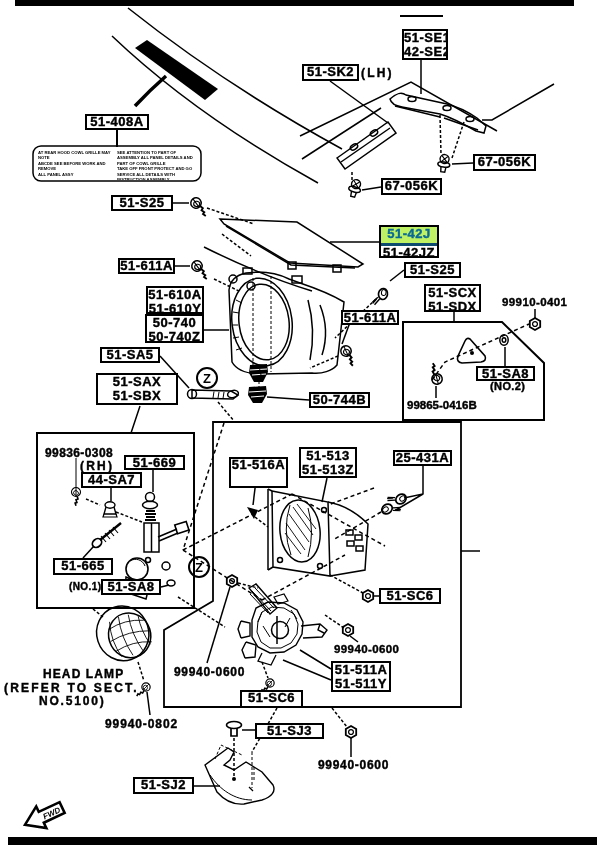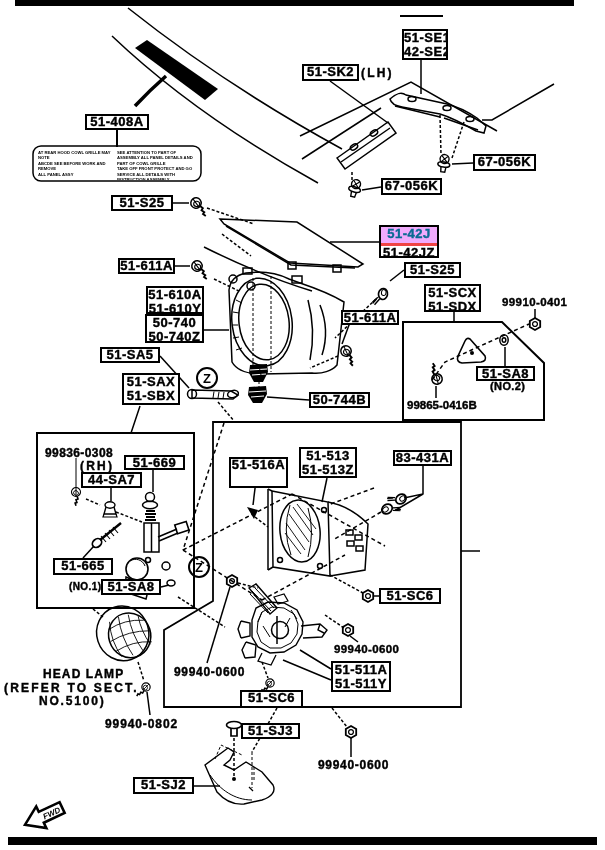--- a/index.html
+++ b/index.html
@@ -282,74 +282,74 @@
 <div class="lb" style="left:111px;top:195px;width:62px;height:16px">51-S25</div>
 <div class="lb" style="left:302px;top:64px;width:57px;height:17px">51-SK2</div>
 <div class="pt" style="left:361px;top:66px;letter-spacing:2.2px">(LH)</div>
 <div class="lb" style="left:402px;top:29px;width:46px;height:31px">
       <div>51-SE1</div>
       <div>42-SE2</div>
     </div>
 <div class="lb" style="left:473px;top:154px;width:63px;height:17px">67-056K</div>
 <div class="lb" style="left:381px;top:178px;width:61px;height:17px">67-056K</div>
 <div class="lb" style="left:379px;top:225px;width:60px;height:33px">
-  <div style="background:#f0abfc;color:#0a6a93;-webkit-text-stroke:0.4px #0a6a93;border-bottom:3px solid #ef4444;height:16px;line-height:13px">51-42J</div>
+  <div style="background:#bef264;color:#0a6a93;-webkit-text-stroke:0.4px #0a6a93;border-bottom:3px solid #0c4a6e;height:16px;line-height:13px">51-42J</div>
   <div style="height:13px;line-height:13px">51-42JZ</div>
 </div>
 <div class="lb" style="left:404px;top:262px;width:57px;height:16px">51-S25</div>
 <div class="lb" style="left:118px;top:258px;width:57px;height:16px">51-611A</div>
 <div class="lb" style="left:146px;top:286px;width:58px;height:28px">
       <div>51-610A</div>
       <div>51-610Y</div>
     </div>
 <div class="lb" style="left:145px;top:314px;width:59px;height:29px">
       <div>50-740</div>
       <div>50-740Z</div>
     </div>
 <div class="lb" style="left:424px;top:284px;width:57px;height:28px">
       <div>51-SCX</div>
       <div>51-SDX</div>
     </div>
 <div class="lb" style="left:341px;top:310px;width:58px;height:15px">51-611A</div>
 <div class="lb" style="left:100px;top:347px;width:60px;height:16px">51-SA5</div>
-<div class="lb" style="left:122px;top:373px;width:58px;height:32px">
+<div class="lb" style="left:96px;top:373px;width:82px;height:32px">
       <div>51-SAX</div>
       <div>51-SBX</div>
     </div>
 <div class="lb" style="left:309px;top:392px;width:61px;height:16px">50-744B</div>
 <div class="lb" style="left:476px;top:366px;width:59px;height:15px">51-SA8</div>
 <div class="pt" style="left:490px;top:380px;font-size:11px">(NO.2)</div>
 <div class="pt" style="left:502px;top:296px;font-size:11.5px">99910-0401</div>
 <div class="pt" style="left:407px;top:399px;font-size:11.5px;letter-spacing:0">99865-0416B</div>
 <div class="pt" style="left:45px;top:446px;font-size:12px">99836-0308</div>
 <div class="pt" style="left:80px;top:459px;letter-spacing:2.2px">(RH)</div>
 <div class="lb" style="left:124px;top:455px;width:61px;height:15px">51-669</div>
 <div class="lb" style="left:81px;top:472px;width:61px;height:16px">44-SA7</div>
 <div class="lb" style="left:53px;top:558px;width:60px;height:17px">51-665</div>
 <div class="pt" style="left:69px;top:581px;font-size:10px">(NO.1)</div>
 <div class="lb" style="left:101px;top:579px;width:60px;height:16px">51-SA8</div>
 <div class="lb" style="left:229px;top:457px;width:59px;height:31px">51-516A</div>
 <div class="lb" style="left:299px;top:447px;width:58px;height:31px">
       <div>51-513</div>
       <div>51-513Z</div>
     </div>
-<div class="lb" style="left:393px;top:450px;width:59px;height:16px">83-431A</div>
+<div class="lb" style="left:393px;top:450px;width:59px;height:16px">25-431A</div>
 <div class="lb" style="left:379px;top:588px;width:62px;height:16px">51-SC6</div>
 <div class="pt" style="left:174px;top:665px;letter-spacing:0.7px">99940-0600</div>
 <div class="pt" style="left:334px;top:643px;font-size:11.5px">99940-0600</div>
 <div class="lb" style="left:331px;top:661px;width:60px;height:31px">
       <div>51-511A</div>
       <div>51-511Y</div>
     </div>
 <div class="lb" style="left:240px;top:690px;width:63px;height:18px">51-SC6</div>
 <div class="pt" style="left:43px;top:667px;letter-spacing:1.1px">HEAD LAMP</div>
 <div class="pt" style="left:4px;top:681px;letter-spacing:2.2px">(REFER TO SECT.</div>
 <div class="pt" style="left:39px;top:694px;letter-spacing:1.8px">NO.5100)</div>
 <div class="pt" style="left:105px;top:717px;letter-spacing:0.9px">99940-0802</div>
-<div class="lb" style="left:241px;top:723px;width:59px;height:16px">51-SJ3</div>
+<div class="lb" style="left:255px;top:723px;width:69px;height:16px">51-SJ3</div>
 <div class="pt" style="left:318px;top:758px;letter-spacing:0.7px">99940-0600</div>
 <div class="lb" style="left:133px;top:777px;width:61px;height:17px">51-SJ2</div>
 
 <svg style="position:absolute;left:16px;top:792px" width="56" height="48" viewBox="0 0 56 48">
 <g transform="rotate(-25 28 24)">
 <polygon points="7,24 25,12 25,18 48,18 48,30 25,30 25,36" fill="none" stroke="#000" stroke-width="2.6"></polygon>
 <text x="27" y="27.5" font-family="Liberation Sans" font-size="8" font-weight="bold" font-style="italic" fill="#000">FWD</text>
 </g>
 </svg>
 </div>

